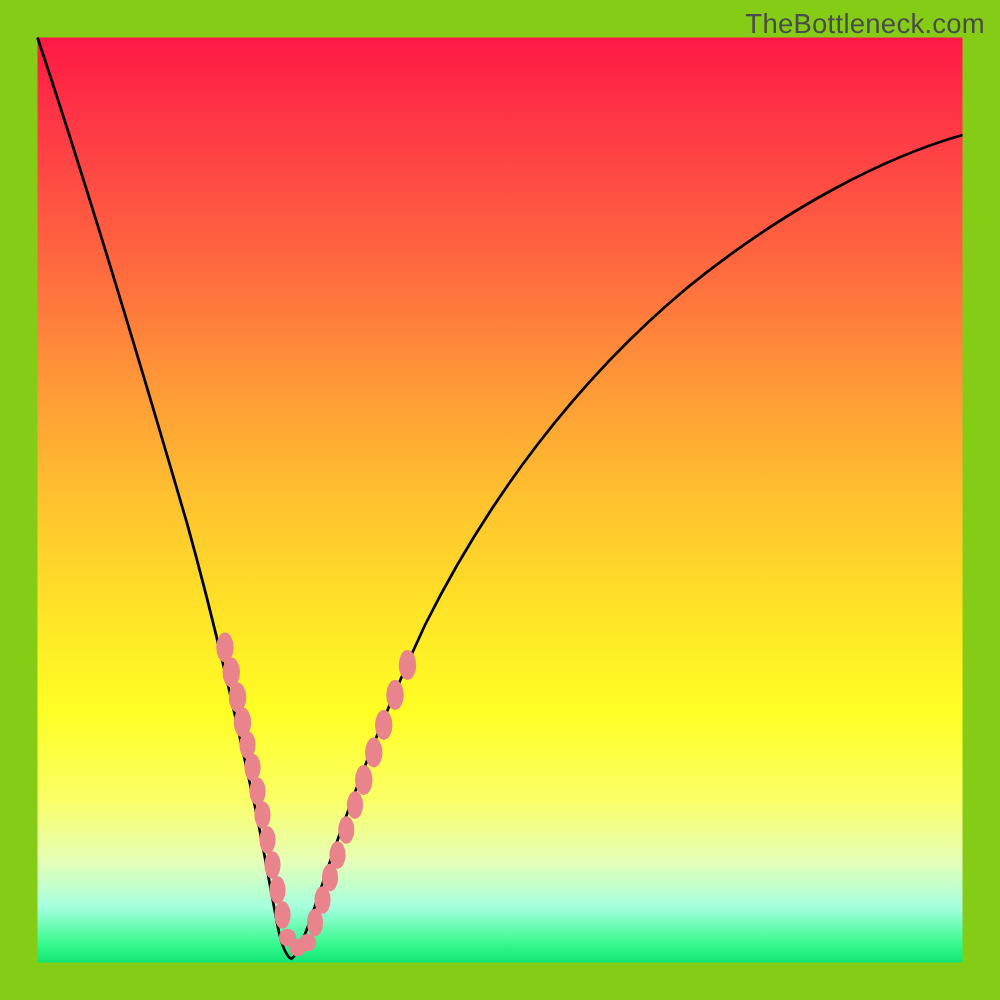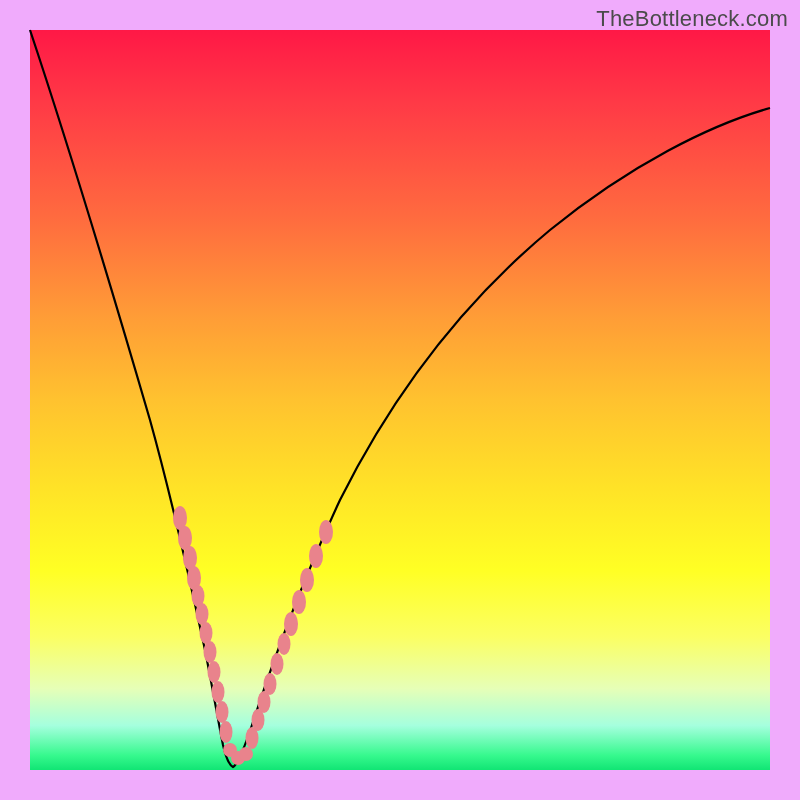--- a/index.html
+++ b/index.html
@@ -9,21 +9,21 @@
     height: 800px;
     overflow: hidden;
     background: #000;
     font-family: Arial, Helvetica, sans-serif;
   }
   .frame {
     position: absolute;
     left: 0; top: 0;
     width: 800px;
     height: 800px;
-    background: #f0abfc;
+    background: #84cc16;
   }
   .plot {
     position: absolute;
     left: 30px;
     top: 30px;
     width: 740px;
     height: 740px;
     
     background: linear-gradient(
       to bottom,

